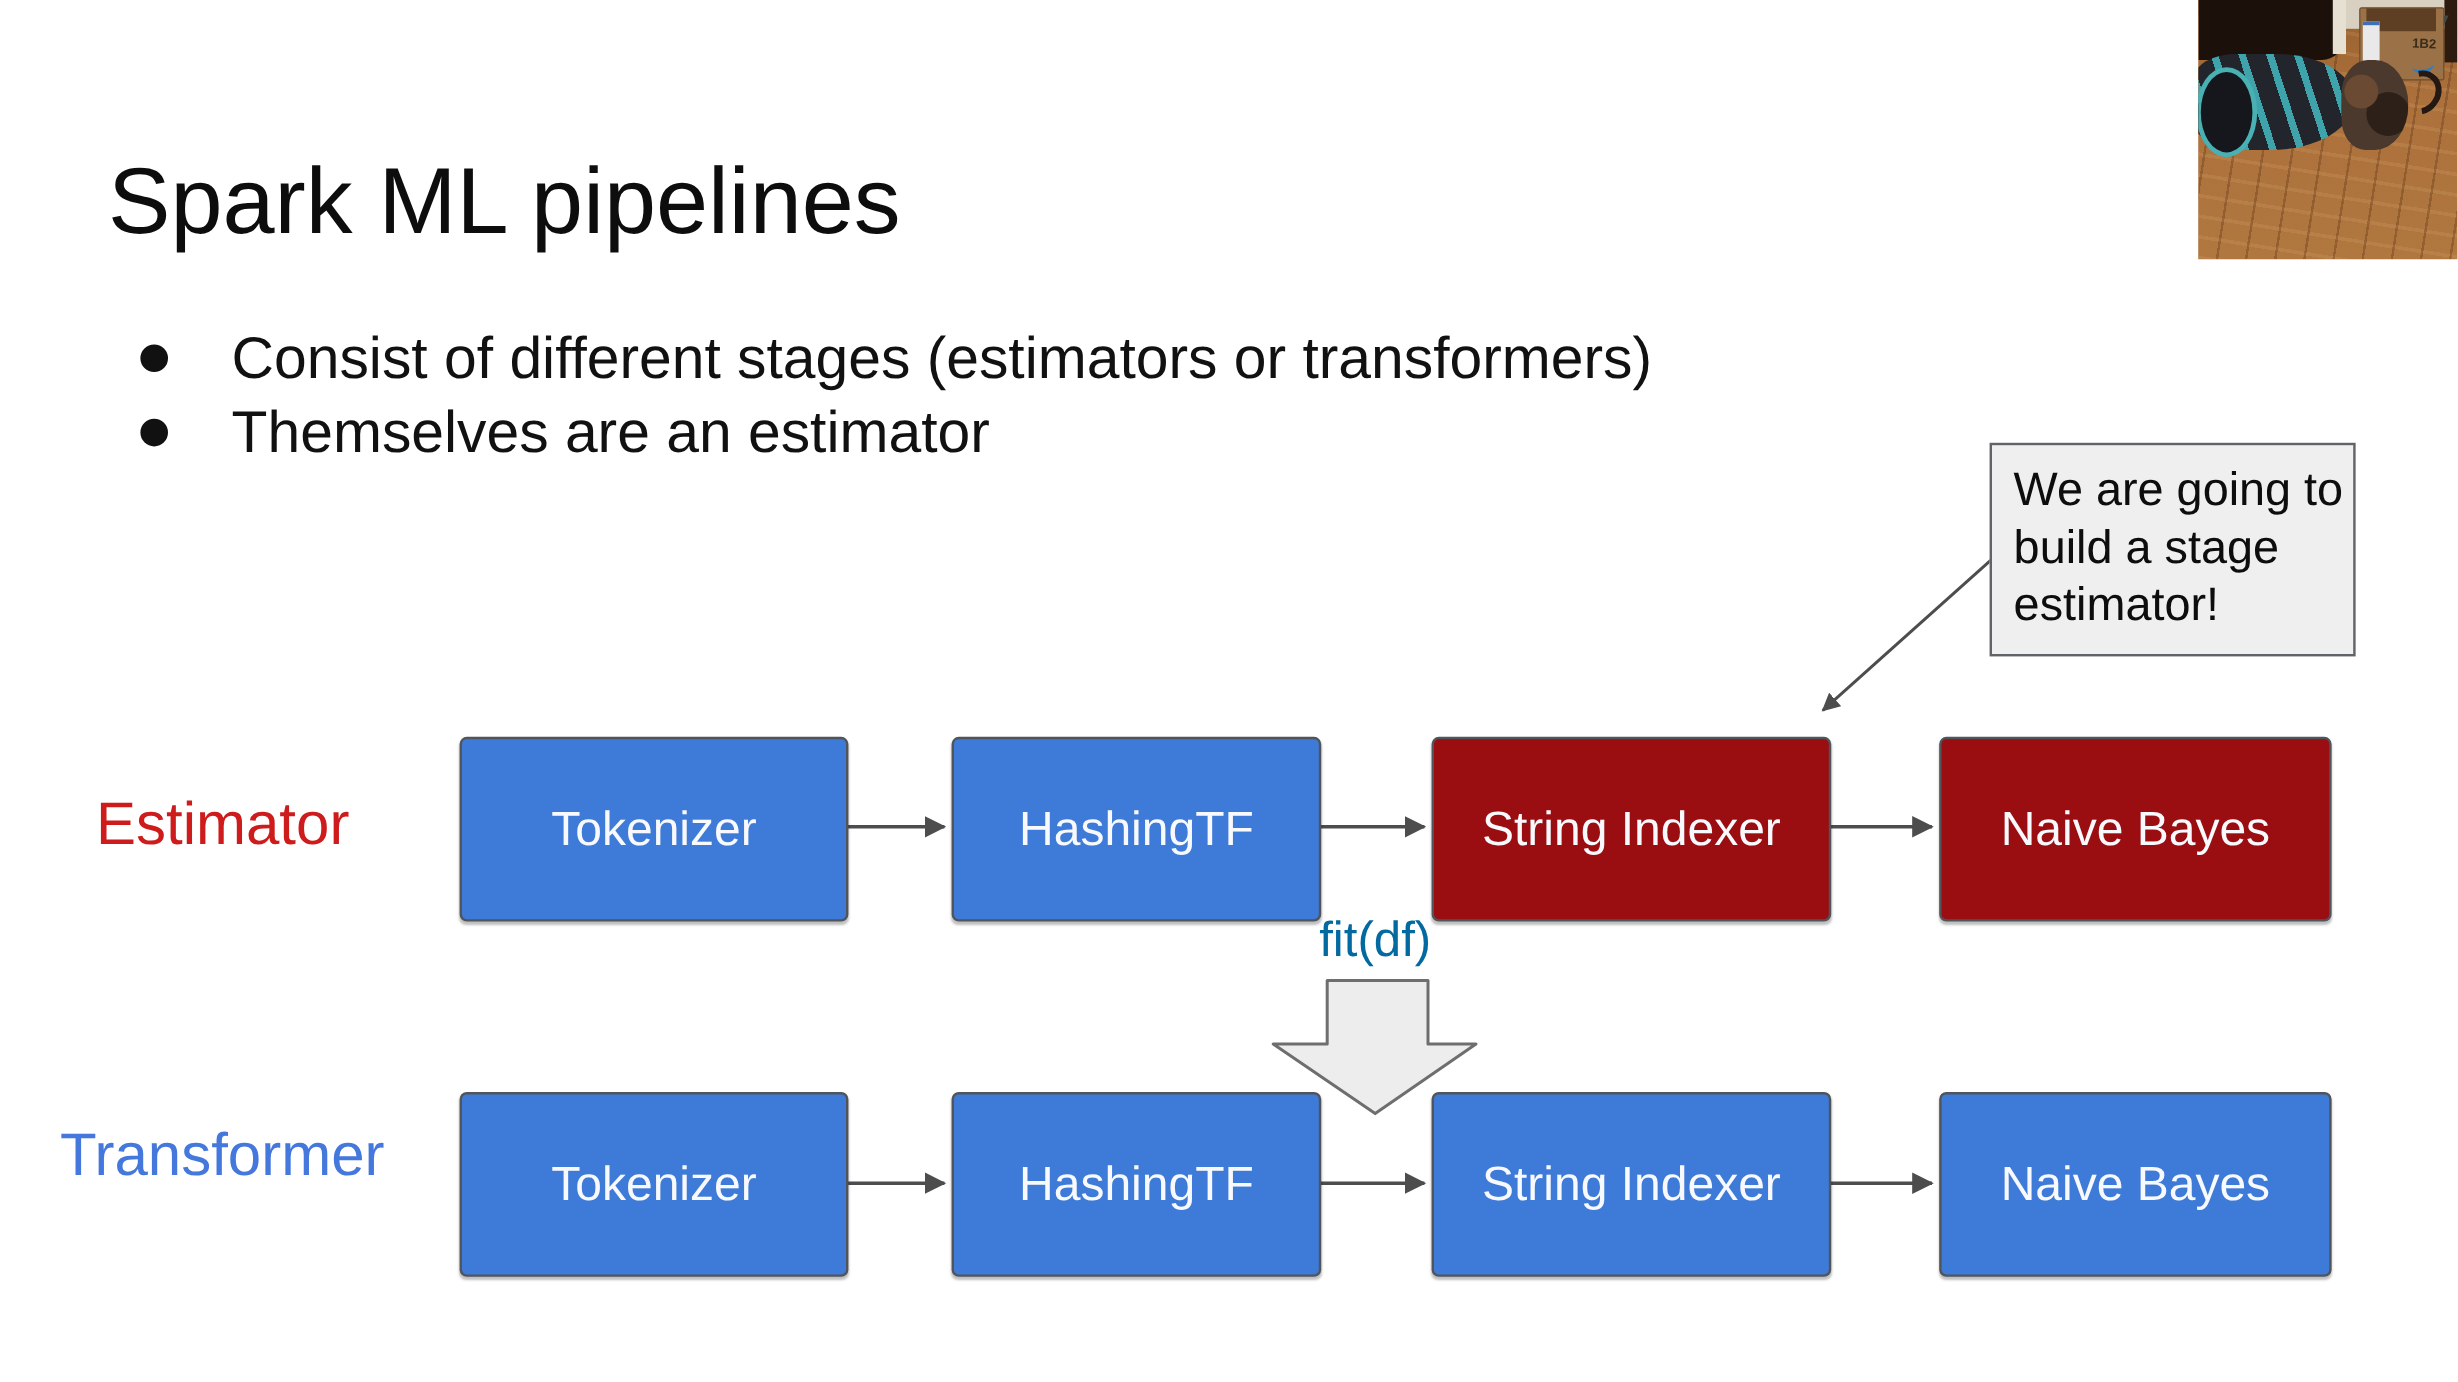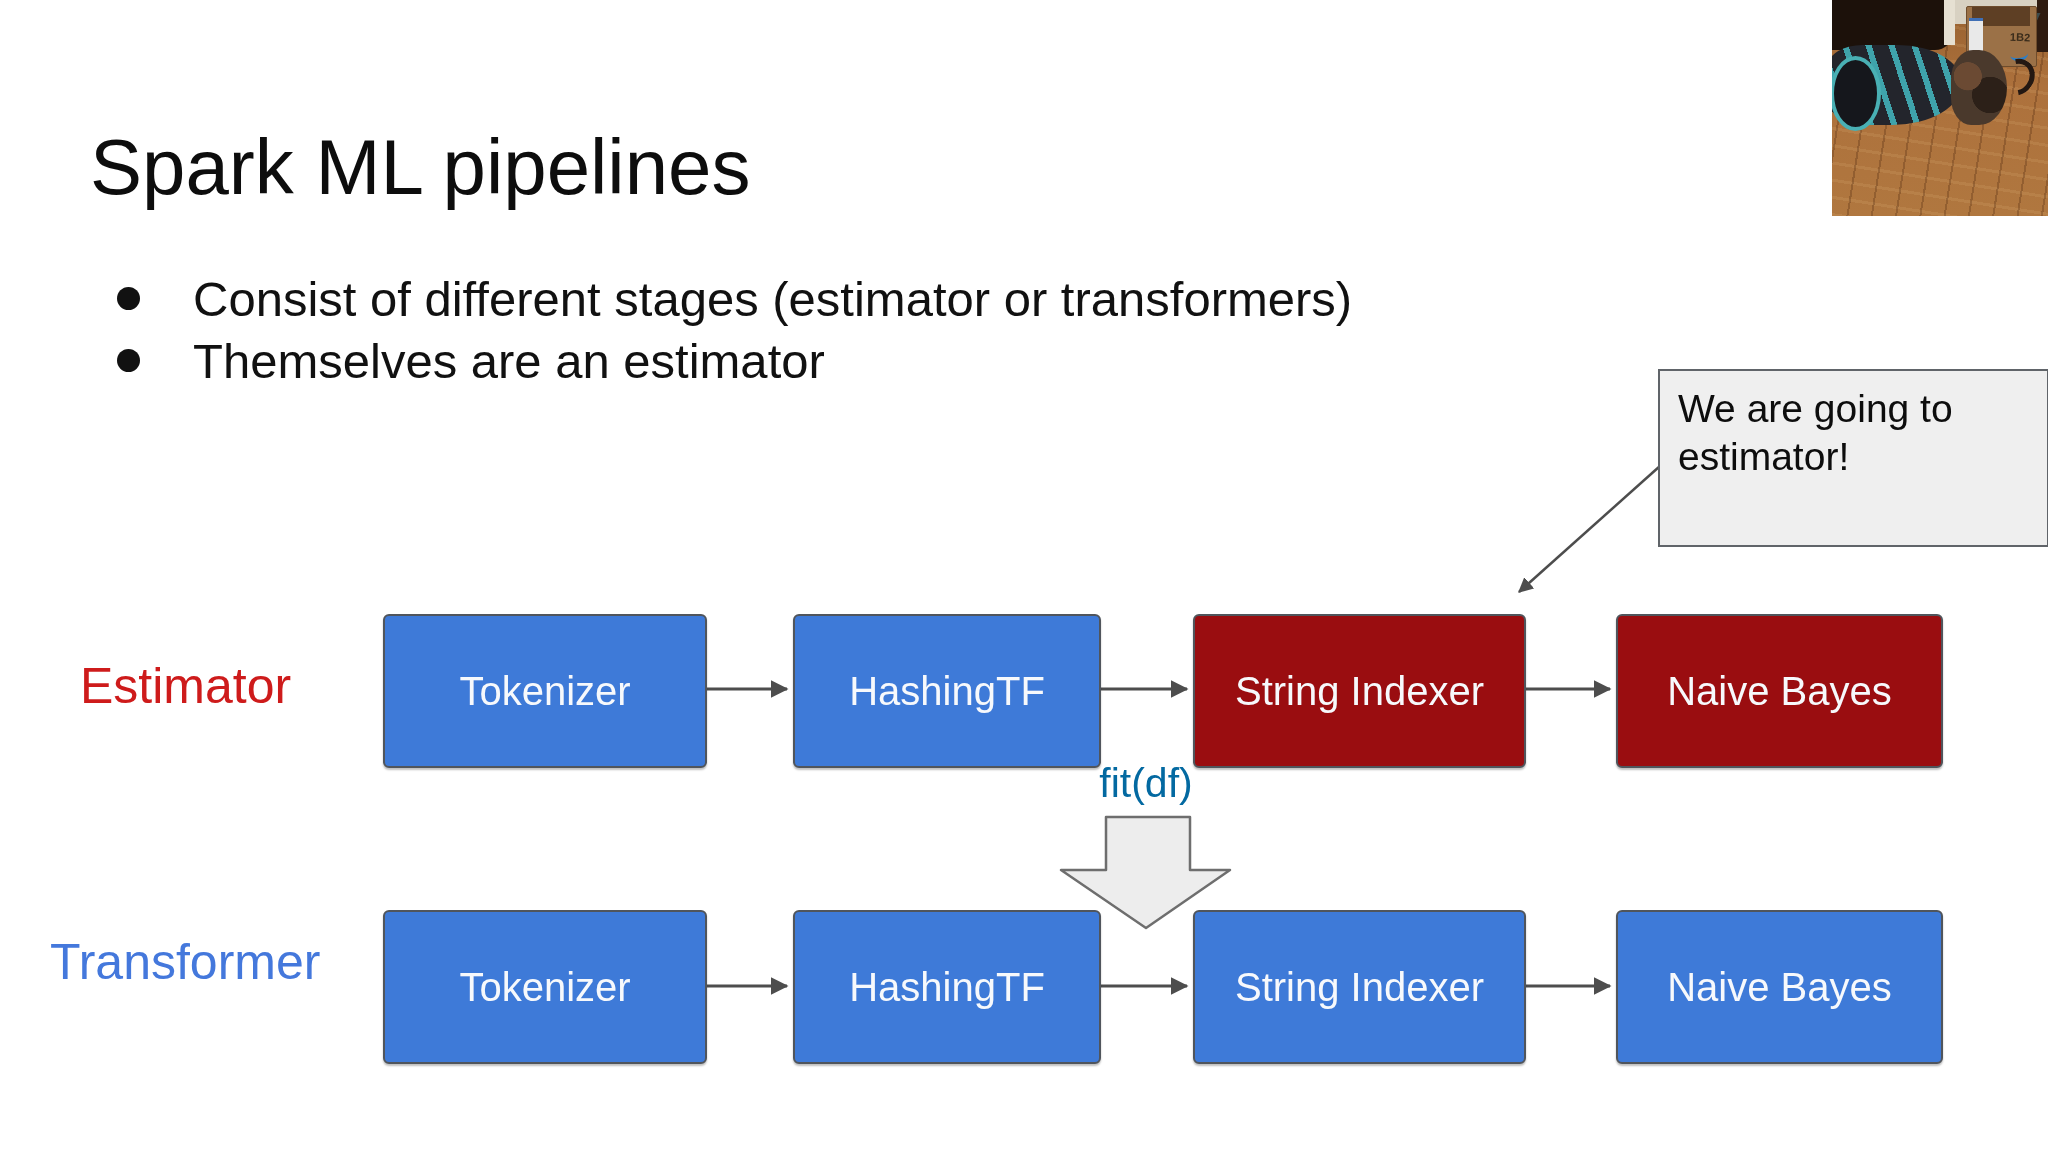--- a/index.html
+++ b/index.html
@@ -30,21 +30,21 @@
   }
   
   .stage{
     position:absolute;height:150px;border:2px solid #50555c;border-radius:6px;
     display:flex;align-items:center;justify-content:center;
     box-shadow:0 2px 2px rgba(0,0,0,0.25);
   }
   .stage-label{font-size:40px;color:#f7f9fc;white-space:nowrap;}
   
   .callout{
-    position:absolute;left:1658px;top:369px;width:391px;height:178px;
+    position:absolute;left:1658px;top:369px;width:305px;height:178px;
     background:#efefef;border:2px solid #606469;box-sizing:border-box;
     padding:14px 10px 0 18px;font-size:39px;line-height:48px;color:#0d0d0d;
   }
   .callout span{display:block;white-space:nowrap;}
   
   .overlay{position:absolute;left:0;top:0;width:2048px;height:1152px;pointer-events:none;}
   
   .photo{position:absolute;left:1832px;top:0;width:216px;height:216px;overflow:hidden;background:#a8693a;}
   .photo *{position:absolute;}
   .ph-floor{left:0;top:0;right:0;bottom:0;
@@ -93,26 +93,27 @@
     <line x1="1524" y1="986" x2="1610" y2="986" stroke="#4d4d4d" stroke-width="3" marker-end="url(#ah)"></line>
 
     <line x1="1660" y1="466" x2="1519" y2="592" stroke="#4d4d4d" stroke-width="2.5" marker-end="url(#ah)"></line>
 
     <polygon points="1106,817 1190,817 1190,870 1230,870 1146,928 1061,870 1106,870" fill="#ededed" stroke="#6e6e6e" stroke-width="2.5" stroke-linejoin="round"></polygon>
   </svg>
 
   <h1 class="title" style="font-weight:normal;margin:0;">Spark ML pipelines</h1>
 
   <ul class="bullets">
-    <li>Consist of different stages (estimator or transformers)</li>
+    <li>Consist of different stages (estimators or transformers)</li>
     <li>Themselves are an estimator</li>
   </ul>
 
   <div class="callout">
     <span>We are going to</span>
+    <span>build a stage</span>
     <span>estimator!</span>
   </div>
 
   <div class="row-label label-transformer" style="color: rgb(68, 120, 220);">Transformer</div>
   <div class="row-label label-estimator" style="color: rgb(206, 27, 27);">Estimator</div>
 
   <div class="fit-label">fit(df)</div>
 
   <div class="stage" style="left: 383px; top: 614px; width: 320px; background-color: rgb(62, 122, 216);">
     <span class="stage-label">Tokenizer</span>

